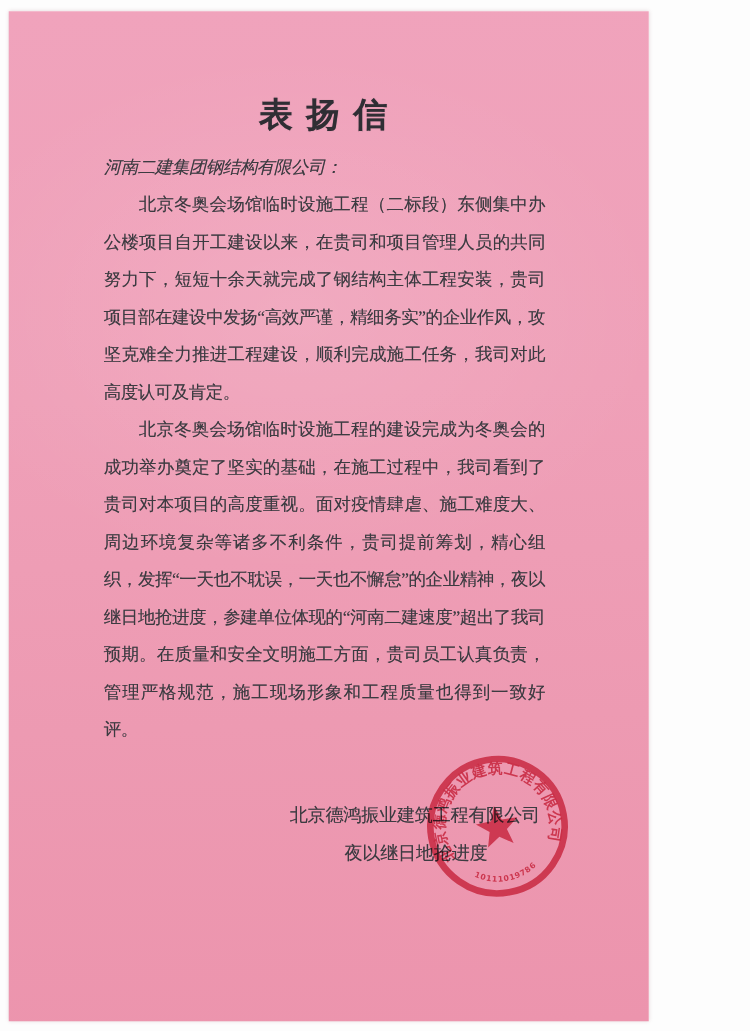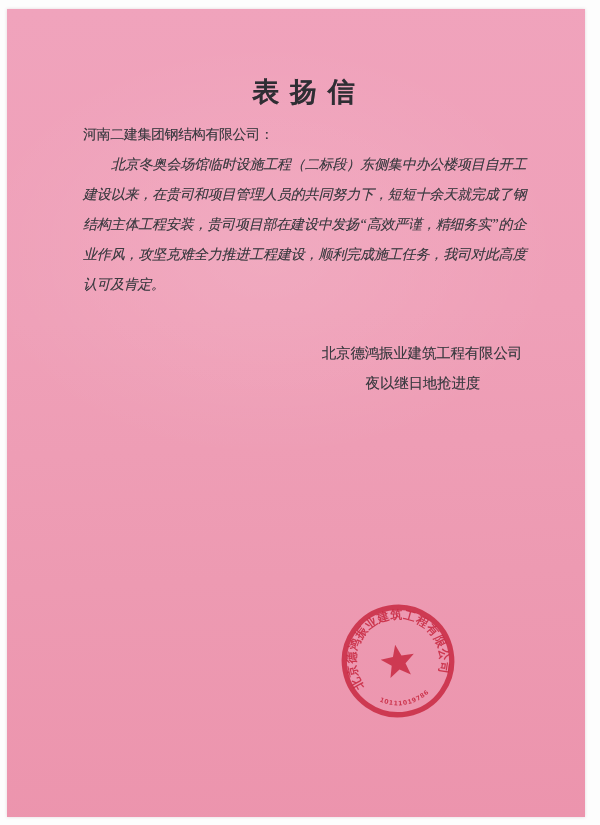--- a/index.html
+++ b/index.html
@@ -6,48 +6,48 @@
   html, body { width: 600px; height: 825px; }
   body {
     position: relative;
     background: var(--page-bg, #fdfdfd);
     font-family: "Liberation Serif", serif;
     overflow: hidden;
   }
   .paper {
     position: absolute;
     left: 7px; top: 9px;
-    width: 578px; height: 808px;
+    width: 512px; height: 808px;
     background:
       radial-gradient(ellipse 420px 300px at 45% 30%, rgba(255,255,255,0.10), rgba(255,255,255,0) 70%),
       linear-gradient(178deg, #f0a3bc 0%, #efa0b8 38%, #ed9ab2 70%, #ec94ad 100%);
     box-shadow: 0 0 3px rgba(150,100,115,0.25);
-    padding: 0 59px 0 76px;
+    padding: 0 83px 0 76px;
     color: var(--ink, #3c3b41);
   }
   .title {
     margin-top: 66px;
     height: 34px;
     line-height: 34px;
     text-align: center;
     font-size: 27px;
     font-weight: bold;
     color: #2f2e34;
     text-shadow: 0 0 0.6px rgba(47,46,52,0.55);
     letter-spacing: 2px;
   }
   .body-text {
     font-size: 14px;
     line-height: 30px;
     letter-spacing: -0.4px;
     text-align: justify;
     text-shadow: 0 0 0.5px rgba(60,59,65,0.5);
   }
-  .salutation { margin-top: 11px; }
-  .para { text-indent: 2em; font-style: italic; }
+  .salutation { margin-top: 11px; font-style: italic; }
+  .para { text-indent: 2em; }
   .signature {
     margin-top: 38px;
     text-align: right;
     font-size: 14.5px;
     line-height: 30px;
     letter-spacing: -0.2px;
     text-shadow: 0 0 0.5px rgba(60,59,65,0.5);
   }
   .signature .company { padding-right: 4px; }
   .signature .date { padding-right: 46px; }
@@ -64,20 +64,21 @@
 <body style="--page-bg: #fdfdfd; --ink: #3c3b41;">
 
 <div class="paper">
 
   <div class="title">表 扬 信</div>
 
   <div class="body-text salutation">河南二建集团钢结构有限公司：</div>
 
   <p class="body-text para">北京冬奥会场馆临时设施工程（二标段）东侧集中办公楼项目自开工建设以来，在贵司和项目管理人员的共同努力下，短短十余天就完成了钢结构主体工程安装，贵司项目部在建设中发扬“高效严谨，精细务实”的企业作风，攻坚克难全力推进工程建设，顺利完成施工任务，我司对此高度认可及肯定。</p>
 
+  <p class="body-text para">北京冬奥会场馆临时设施工程的建设完成为冬奥会的成功举办奠定了坚实的基础，在施工过程中，我司看到了贵司对本项目的高度重视。面对疫情肆虐、施工难度大、周边环境复杂等诸多不利条件，贵司提前筹划，精心组织，发挥“一天也不耽误，一天也不懈怠”的企业精神，夜以继日地抢进度，参建单位体现的“河南二建速度”超出了我司预期。在质量和安全文明施工方面，贵司员工认真负责，管理严格规范，施工现场形象和工程质量也得到一致好评。</p>
 
 
   <div class="signature">
     <div class="company">北京德鸿振业建筑工程有限公司</div>
     <div class="date">夜以继日地抢进度</div>
   </div>
 
   <div class="seal">
     <svg viewBox="0 0 200 200" xmlns="http://www.w3.org/2000/svg">
       <defs>

